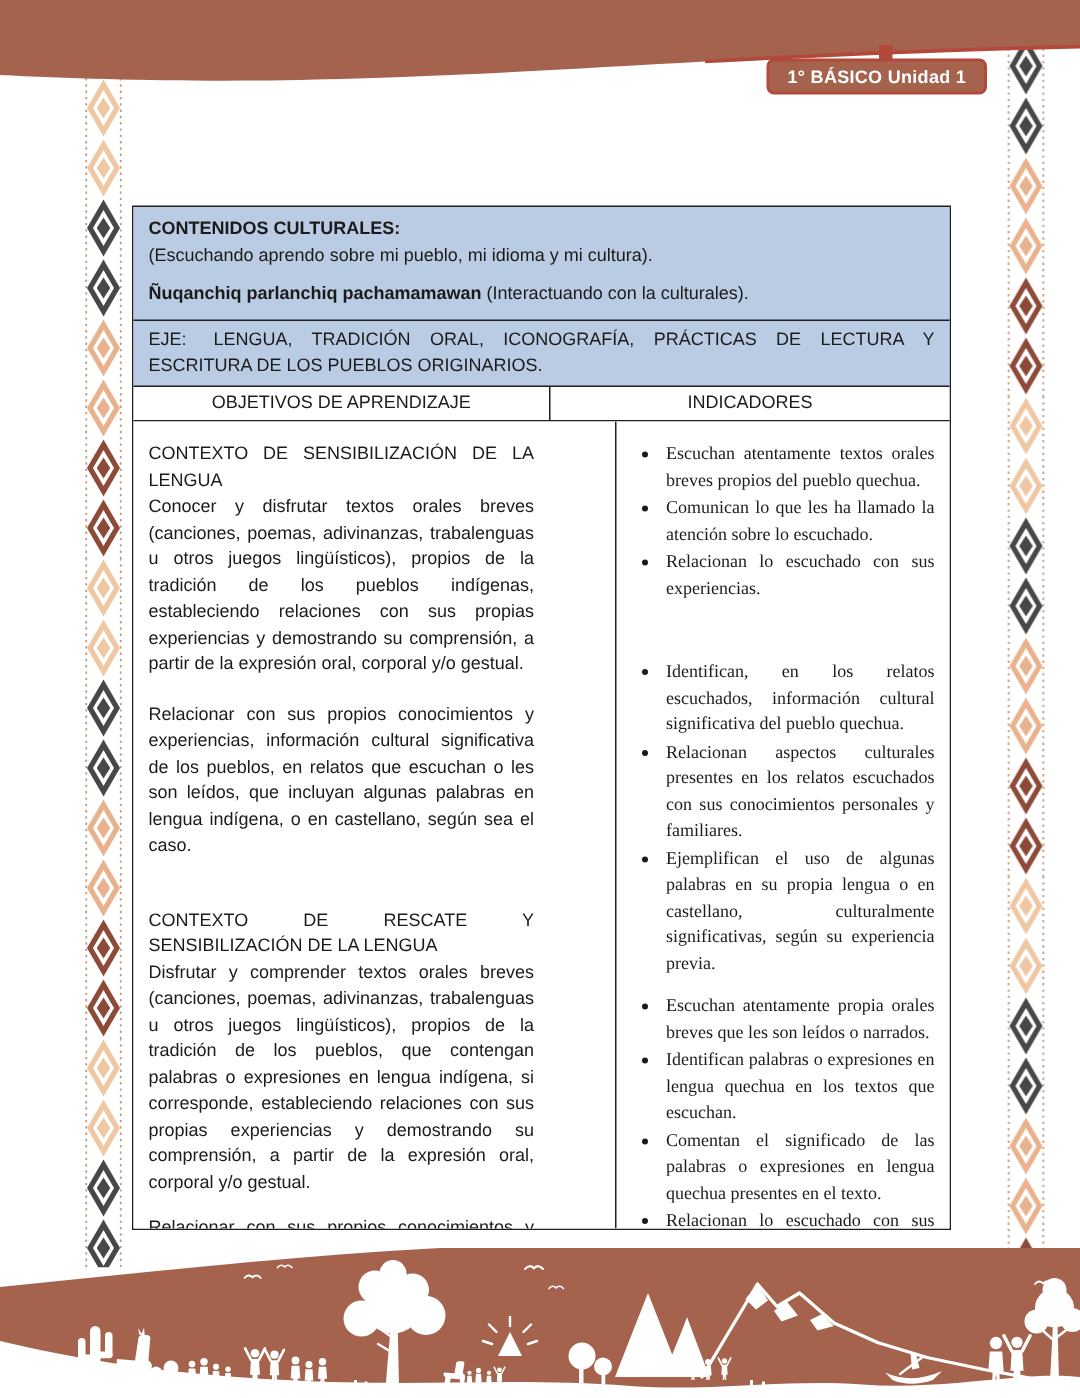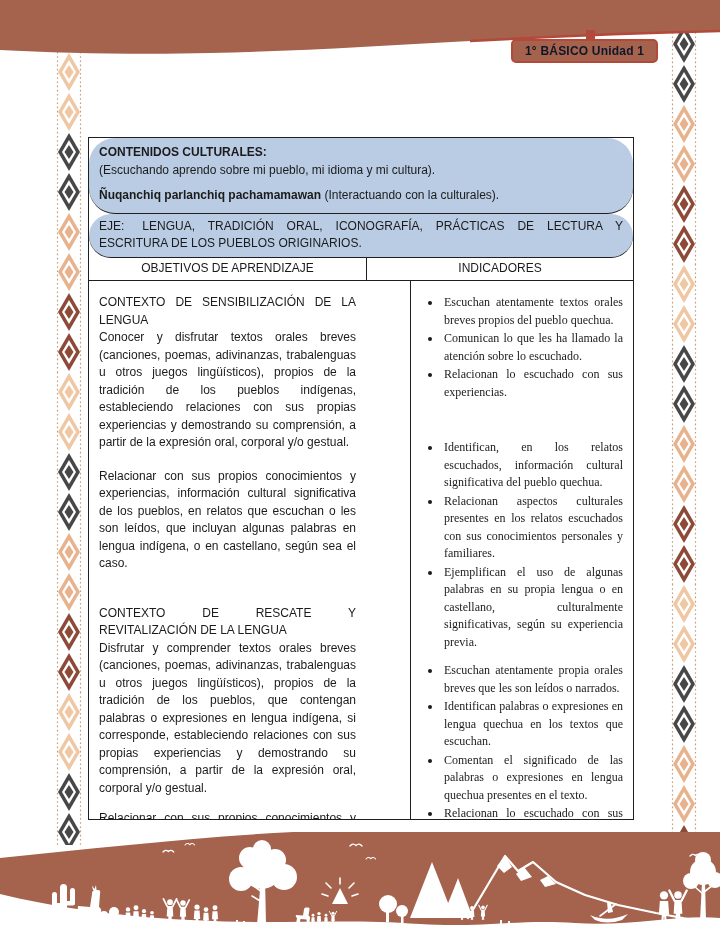--- a/index.html
+++ b/index.html
@@ -9,37 +9,37 @@
     margin:0 auto;
   }
   
   .top-band{position:absolute;left:0;top:0;z-index:2;}
   .band-fill{fill:var(--terracotta);}
   .edge-fill{fill:var(--badge-border);}
   .band-edge{stroke:var(--badge-border);stroke-width:2.5;fill:none;}
   .unit-badge{
     position:absolute;left:511px;top:39px;z-index:3;
     background:var(--terracotta);border:2px solid var(--badge-border);
-    border-radius:5px;color:#0f172a;font-size:12px;font-weight:bold;
+    border-radius:5px;color:#ffffff;font-size:12px;font-weight:bold;
     padding:3px 12px;letter-spacing:.2px;white-space:nowrap;
   }
   
   .strip{position:absolute;z-index:1;}
   .strip-left{left:56px;top:52px;}
   .strip-right{left:671px;top:24px;}
   .c-peach{fill:var(--pattern-peach);} .c-dark{fill:var(--pattern-dark);}
   .c-salmon{fill:var(--pattern-salmon);} .c-maroon{fill:var(--pattern-maroon);}
   .rail{stroke:#c79b79;stroke-width:1.2;stroke-dasharray:1.6 2.6;}
   
   .doc-table{
     position:absolute;left:88px;top:137px;width:546px;z-index:4;
     border:1.2px solid var(--table-border);box-sizing:border-box;
     font-size:12px;line-height:17.5px;
   }
-  .cell-blue{background:var(--light-blue);border-radius:26px;}
+  .cell-blue{background:var(--light-blue);}
   .contenidos{padding:6px 10px 8px 10px;border-bottom:1.2px solid var(--table-border);}
   .contenidos .b{font-weight:bold;}
   .contenidos .gap{height:8px;}
   .eje-row{padding:4px 10px;border-bottom:1.2px solid var(--table-border);text-align:justify;}
   .eje-spacer{display:inline-block;width:18px;}
   .col-headers{display:flex;background:#fff;border-bottom:1.2px solid var(--table-border);text-align:center;}
   .col-headers .hc{padding:2px 8px 3px 8px;box-sizing:border-box;}
   .hc-left{width:277px;}
   .hc-right{flex:1;border-left:1.2px solid var(--table-border);}
   .body-row{display:flex;background:#fff;height:538px;overflow:hidden;gap:44px;}
@@ -168,21 +168,21 @@
     <div class="body-row">
       <div class="body-col col-obj">
         <div class="obj-par obj-p1">
           <div>CONTEXTO DE SENSIBILIZACIÓN DE LA LENGUA</div>
           <div class="par-body">Conocer y disfrutar textos orales breves (canciones, poemas, adivinanzas, trabalenguas u otros juegos lingüísticos), propios de la tradición de los pueblos indígenas, estableciendo relaciones con sus propias experiencias y demostrando su comprensión, a partir de la expresión oral, corporal y/o gestual.</div>
         </div>
         <div class="obj-par obj-p2">
           <div class="par-body">Relacionar con sus propios conocimientos y experiencias, información cultural significativa de los pueblos, en relatos que escuchan o les son leídos, que incluyan algunas palabras en lengua indígena, o en castellano, según sea el caso.</div>
         </div>
         <div class="obj-par obj-p3">
-          <div>CONTEXTO DE RESCATE Y REVITALIZACIÓN DE LA LENGUA</div>
+          <div>CONTEXTO DE RESCATE Y SENSIBILIZACIÓN DE LA LENGUA</div>
           <div class="par-body">Disfrutar y comprender textos orales breves (canciones, poemas, adivinanzas, trabalenguas u otros juegos lingüísticos), propios de la tradición de los pueblos, que contengan palabras o expresiones en lengua indígena, si corresponde, estableciendo relaciones con sus propias experiencias y demostrando su comprensión, a partir de la expresión oral, corporal y/o gestual.</div>
         </div>
         <div class="obj-par">
           <div class="par-body">Relacionar con sus propios conocimientos y experiencias, información cultural significativa de</div>
         </div>
       </div>
 
       <div class="body-col col-ind">
         <ul class="ind-group">
           <li>Escuchan atentamente textos orales breves propios del pueblo quechua.</li>

